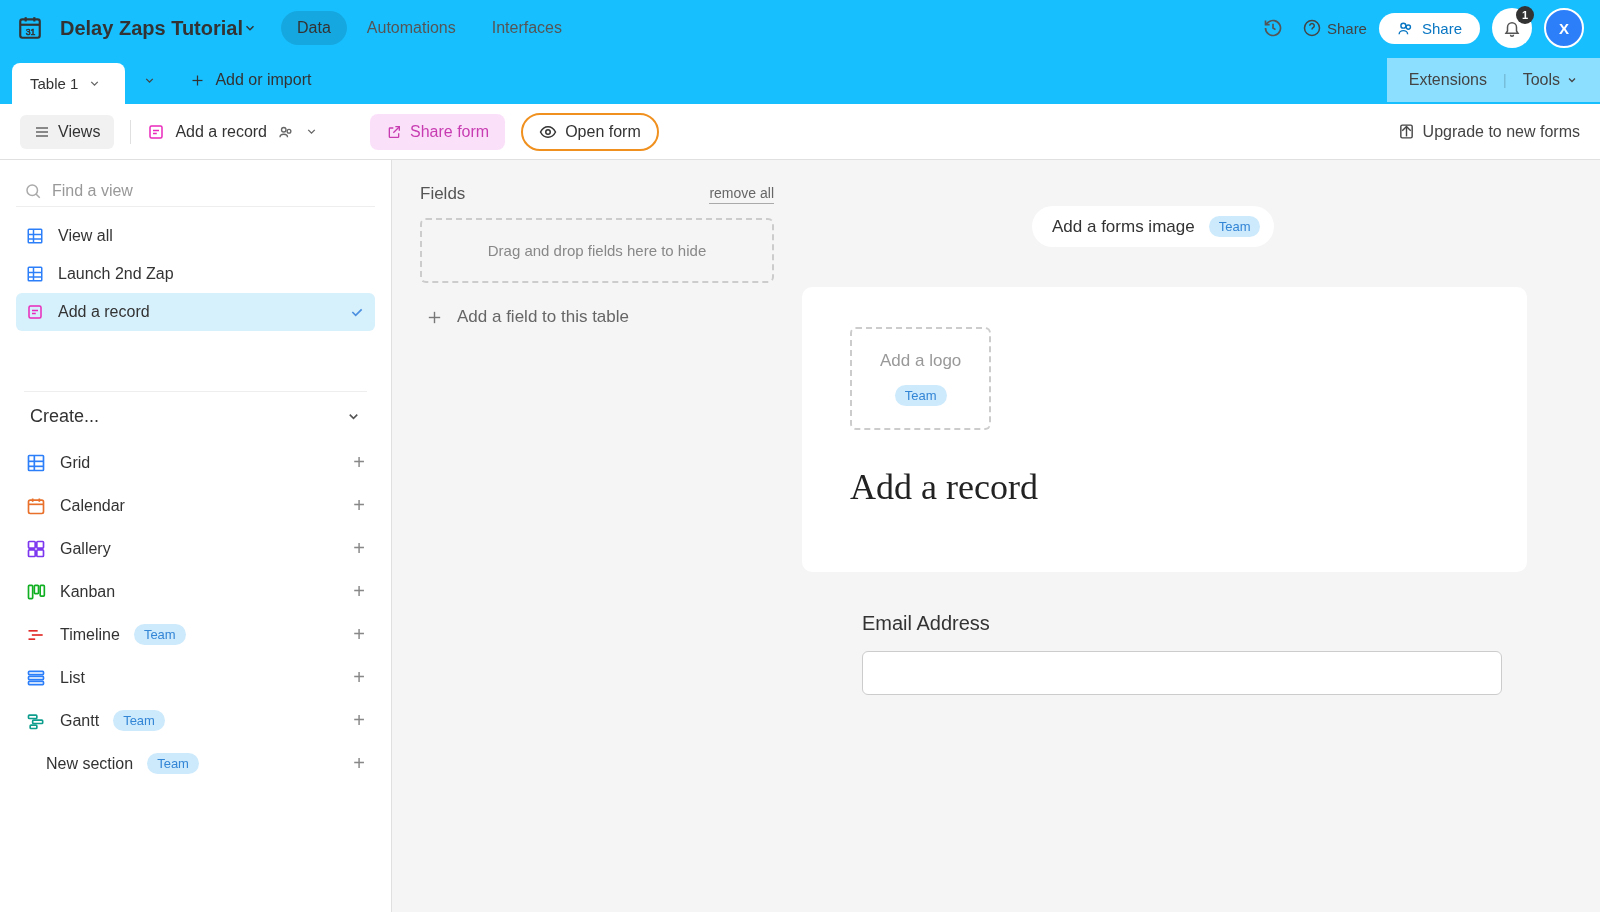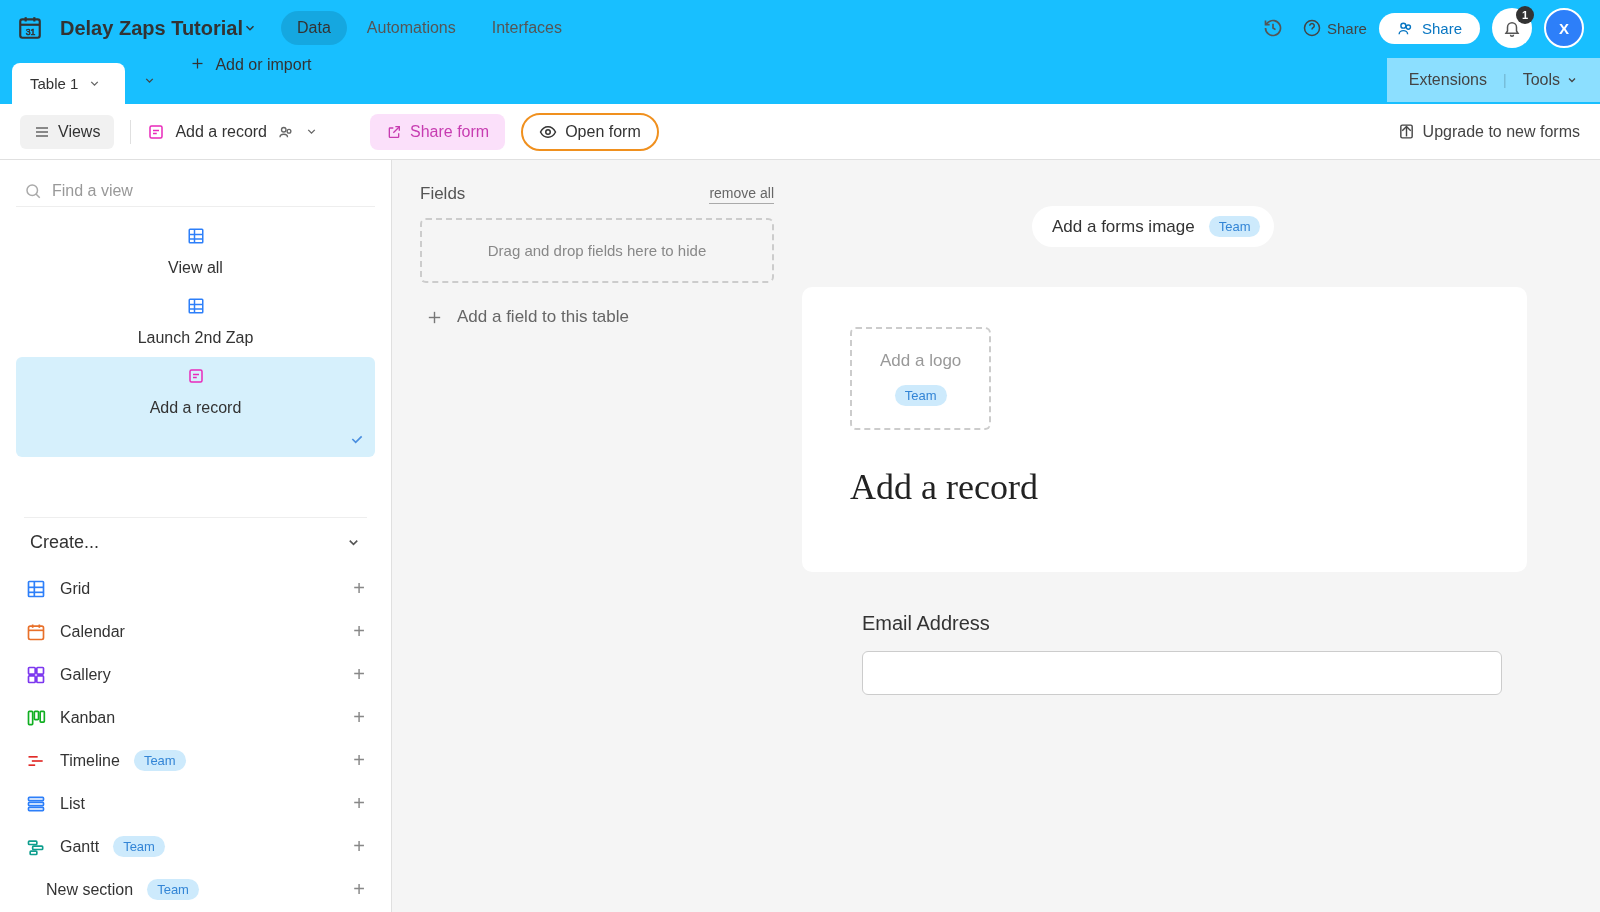--- a/index.html
+++ b/index.html
@@ -15,40 +15,40 @@
 .icon-btn { width: 36px; height: 36px; display: flex; align-items: center; justify-content: center; cursor: pointer; color: #555; }
 .help-btn { display: flex; align-items: center; gap: 6px; font-size: 15px; color: #444; cursor: pointer; }
 .share-btn { background: #fff; border-radius: 20px; padding: 7px 18px; display: flex; align-items: center; gap: 8px; font-size: 15px; color: #0876c2; font-weight: 500; cursor: pointer; }
 .bell-wrap { position: relative; background: #fff; border-radius: 50%; width: 40px; height: 40px; display: flex; align-items: center; justify-content: center; cursor: pointer;}
 .bell-badge { position: absolute; top: -2px; right: -2px; background: #333; color: #fff; font-size: 11px; border-radius: 50%; width: 18px; height: 18px; display: flex; align-items: center; justify-content: center; font-weight: 600;}
 .avatar { width: 40px; height: 40px; border-radius: 50%; background: #2d7ff9; color: #fff; display: flex; align-items: center; justify-content: center; font-weight: 600; border: 2px solid #fff; cursor: pointer; font-size: 15px;}
 
 .table-bar { background: #18bfff; height: 48px; display: flex; align-items: end; padding-left: 12px; }
 .table-tab { background: #fff; border-radius: 8px 8px 0 0; padding: 12px 24px 12px 18px; display: flex; align-items: center; gap: 10px; font-size: 15px; color: #333; cursor: pointer; }
 .table-dropdown-section { padding: 0 18px; height: 48px; display: flex; align-items: center; cursor: pointer; color: #444; }
-.add-table { padding: 0 16px; height: 48px; display: flex; gap: 10px; font-size: 16px; color: #333; cursor: pointer; }
+.add-table { padding: 0 16px; height: 48px; display: flex; align-items: center; gap: 10px; font-size: 16px; color: #333; cursor: pointer; }
 .table-bar-right { margin-left: auto; background: rgba(255,255,255,0.5); height: 44px; display: flex; align-items: center; padding: 0 22px; gap: 16px; margin-right:0; align-self: center; }
 .table-bar-right .sep { color: rgba(0,0,0,0.2); }
 .table-bar-right .link { color: #444; font-size: 16px; cursor: pointer; display:flex; align-items:center; gap:6px;}
 
 .toolbar { height: 56px; border-bottom: 1px solid #e0e0e0; display: flex; align-items: center; padding: 0 20px; gap: 16px; background: #fff; }
 .views-btn { background: #f1f1f1; border-radius: 6px; padding: 8px 14px; display: flex; align-items: center; gap: 8px; font-size: 16px; cursor: pointer; font-weight: 500;}
 .divider { width: 1px; height: 24px; background: #e0e0e0; }
 .toolbar-record { display: flex; align-items: center; gap: 10px; font-size: 16px; color: #333; cursor: pointer; }
 .form-icon { color: #e929ba; }
 .share-form-btn { background: #fbe0fa; color: #c73cb1; padding: 9px 16px; border-radius: 8px; display: flex; align-items: center; gap: 8px; font-size: 16px; cursor: pointer; font-weight: 500;}
 .open-form-btn { border: 2px solid #f0901e; color: #333; padding: 8px 16px; border-radius: 20px; display: flex; align-items: center; gap: 8px; font-size: 16px; cursor: pointer; font-weight: 500;}
 .upgrade-link { display: flex; align-items: center; gap: 8px; font-size: 16px; color: #444; cursor: pointer; }
 
 .main { display: flex; height: calc(912px - 56px - 48px - 56px); }
 .sidebar { width: 392px; border-right: 1px solid #e0e0e0; display: flex; flex-direction: column; padding: 16px 16px 0 16px; }
 .search-row { display: flex; align-items: center; gap: 10px; padding: 6px 8px; margin-bottom: 10px; color: #999; border-bottom: 1px solid #eee; }
 .search-input { border: none; outline: none; font-size: 16px; flex: 1; color: #333; background: transparent; }
 .search-input::placeholder{color:#999;}
-.view-item { display: flex; align-items: center; gap: 14px; padding: 10px 10px; border-radius: 6px; font-size: 16px; cursor: pointer; color: #333; flex-direction: column;}
+.view-item { display: flex; align-items: center; gap: 14px; padding: 10px 10px; border-radius: 6px; font-size: 16px; cursor: pointer; color: #333;}
 .view-item.active { background: #d6f0fc; }
 .view-item .check { margin-left: auto; color: #4a8fe0;}
 .grid-icon { color: #2d7ff9; }
 .create-header { display: flex; align-items: center; justify-content: space-between; padding: 14px 6px; border-top: 1px solid #eee; margin-top: 60px; margin-left: 8px; margin-right: 8px; font-size: 18px; cursor: pointer; font-weight: 500;}
 .create-item { display: flex; align-items: center; gap: 14px; padding: 10px 10px; font-size: 16px; cursor: pointer; }
 .create-item .plus { margin-left: auto; color: #888; font-size: 20px; font-weight: 300;}
 .team-badge { background: #cdeafc; color: #3385d6; font-size: 13px; padding: 3px 10px; border-radius: 12px; font-weight: 500;}
 
 .fields-panel { width: 410px; background: #f5f5f5; border-right: 0px; padding: 24px 28px; }
 .fields-header { display: flex; justify-content: space-between; align-items: flex-end; margin-bottom: 14px; }

